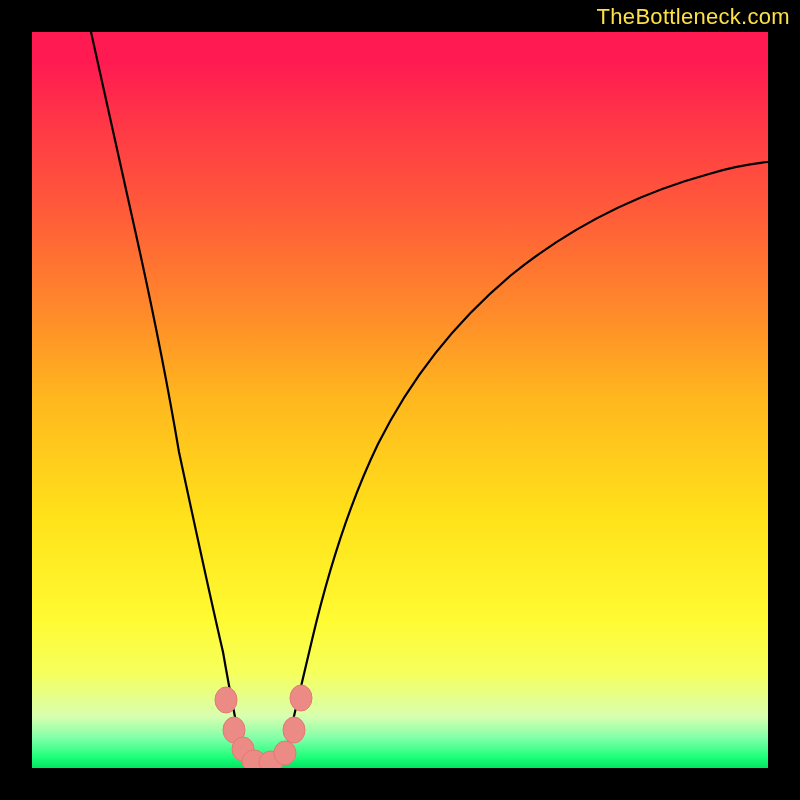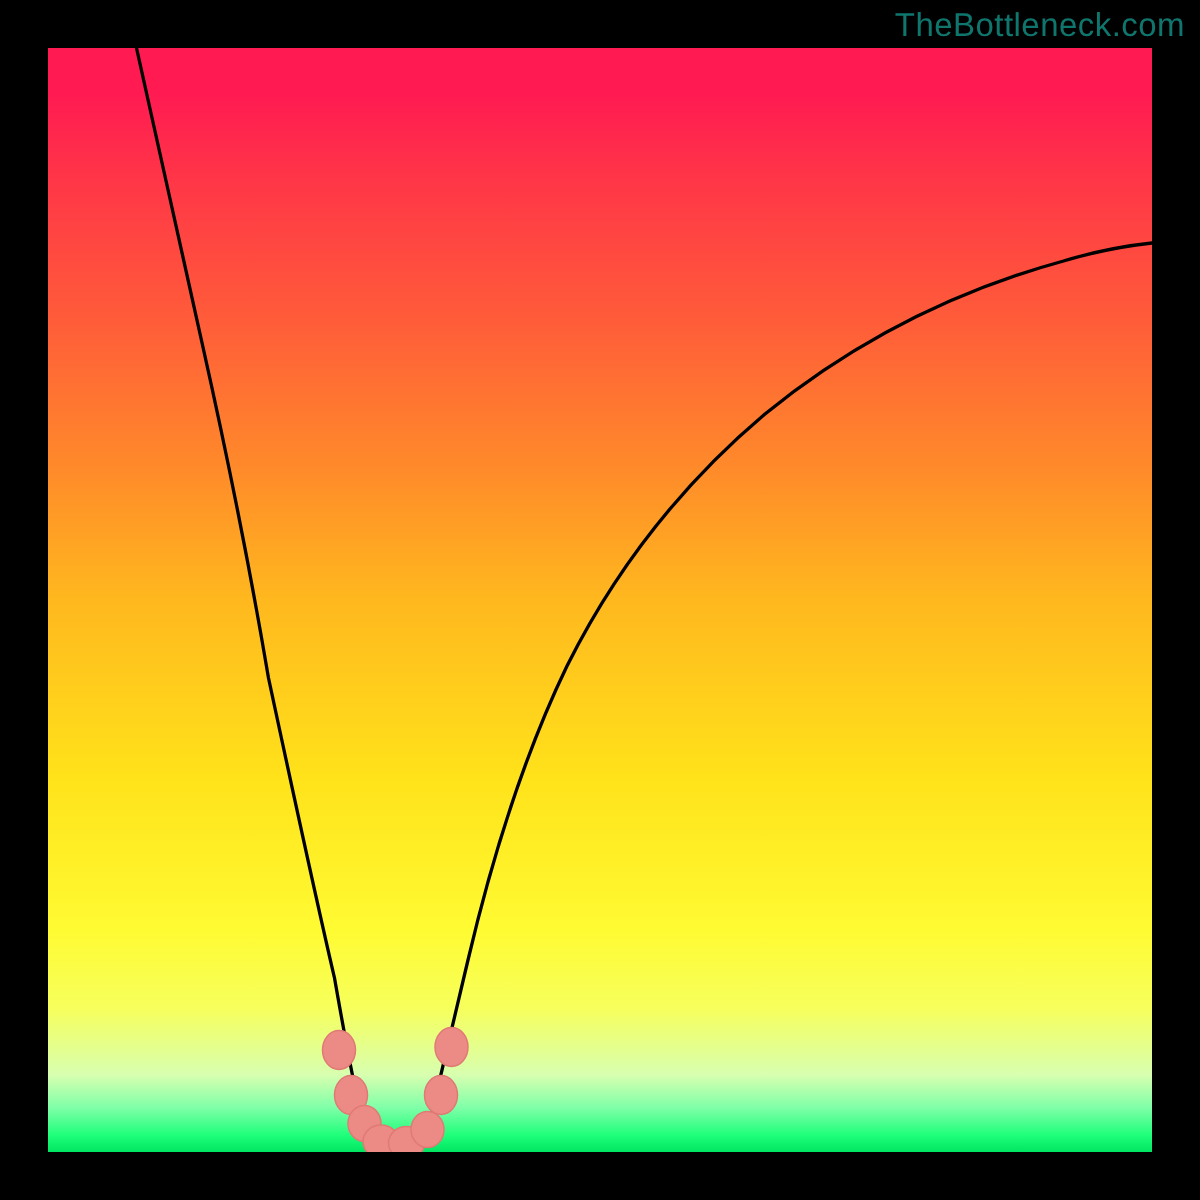--- a/index.html
+++ b/index.html
@@ -16,21 +16,21 @@
     left: 0;
     top: 0;
     width: 800px;
     height: 800px;
     background: #000;
   }
   .watermark {
     position: absolute;
     top: 4px;
     right: 10px;
-    color: #0f766e;
+    color: #fde047;
     font-size: 22px;
     font-weight: 400;
     letter-spacing: 0.3px;
     z-index: 10;
   }
   .plot-area {
     position: absolute;
     left: 32px;
     top: 32px;
     width: 736px;

